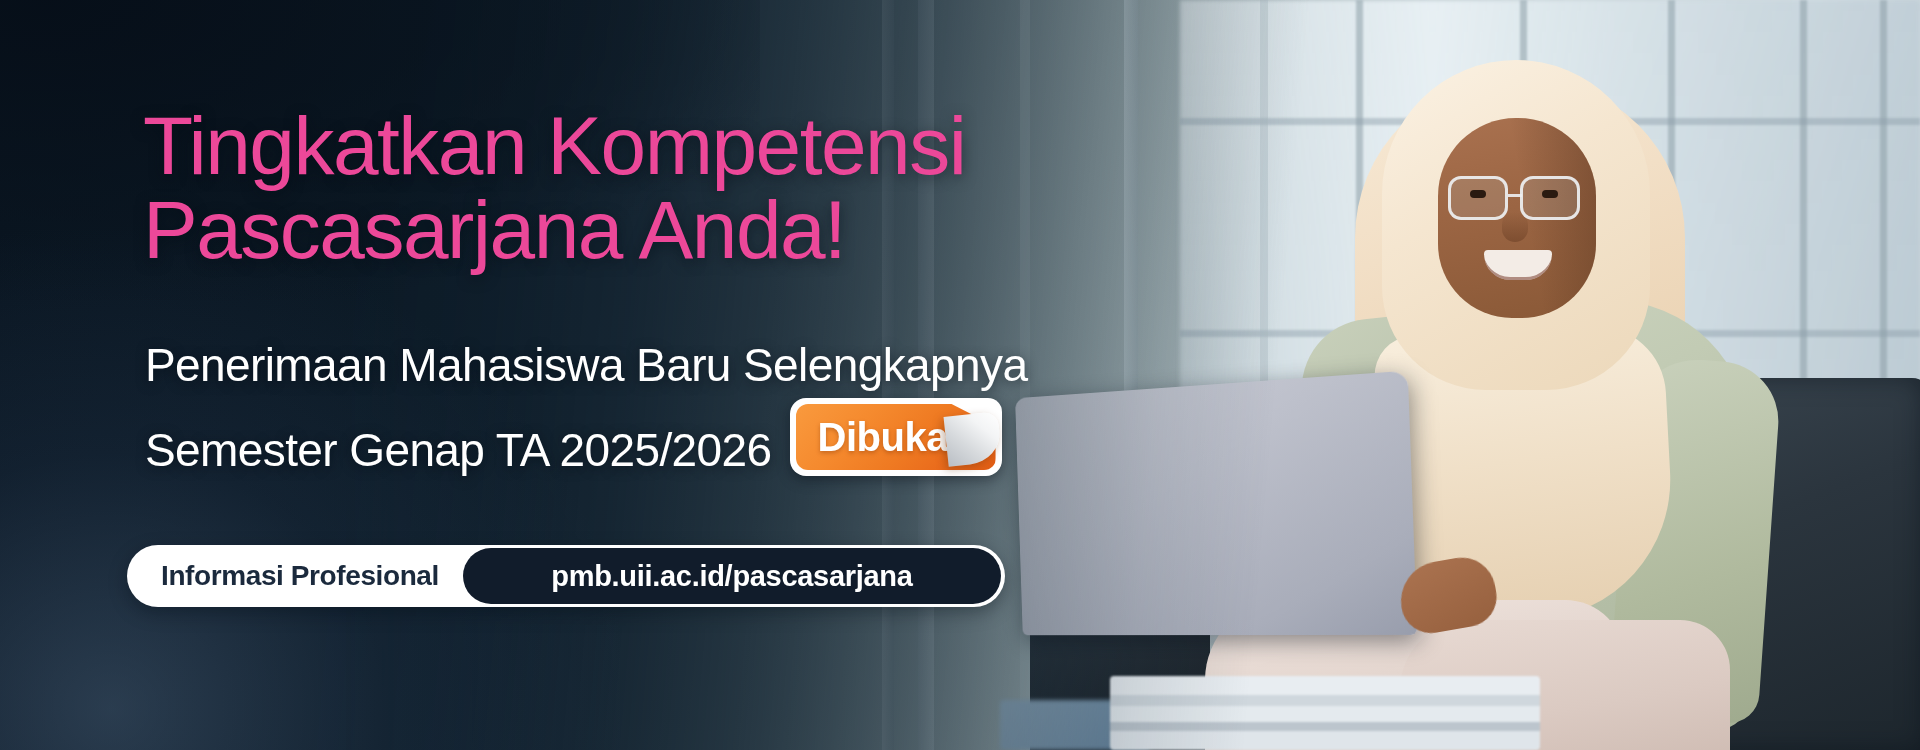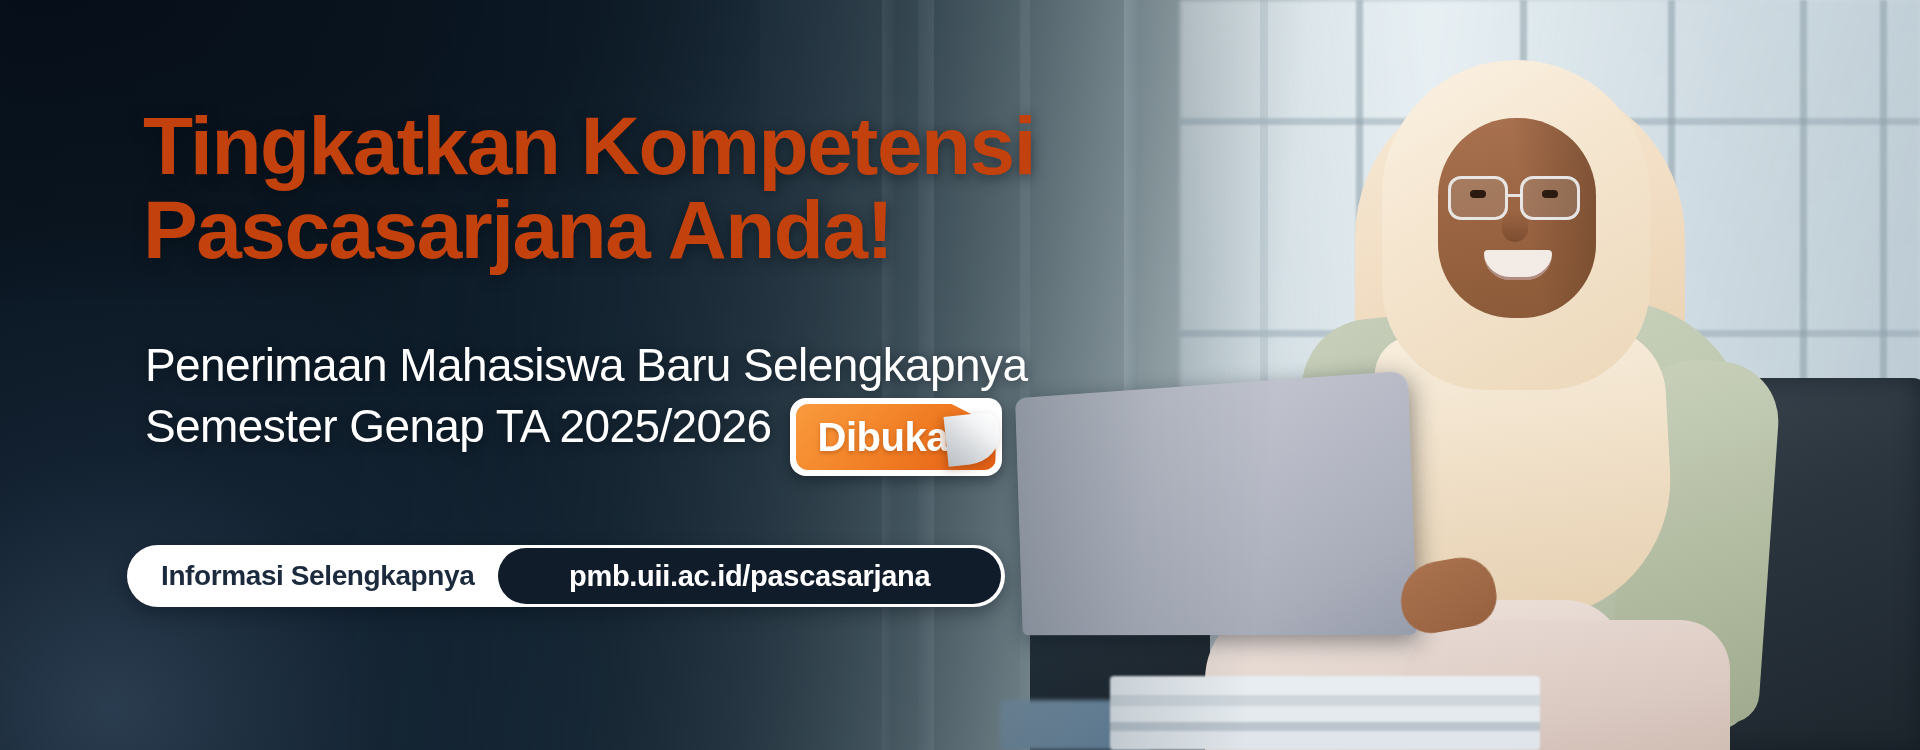--- a/index.html
+++ b/index.html
@@ -219,42 +219,42 @@
 
   
   .subject { filter:blur(0.6px); }
 
   
   .content { position:absolute; left:0; top:0; width:1100px; height:750px; }
 
   .headline {
     position:absolute; left:143px; top:104px;
     width:930px;
-    color:#c2410c;
+    color:#ec4899;
     font-size:82px;
-    font-weight:bold;
+    font-weight:normal;
     line-height:84px;
     letter-spacing:-1.5px;
     text-shadow:0 3px 14px rgba(4,12,20,.55);
   }
   .headline .l2 { display:block; }
 
   .sub1 {
     position:absolute; left:145px; top:339px;
     color:#ffffff;
     font-size:46px;
     font-weight:normal;
     letter-spacing:-0.6px;
     line-height:52px;
     text-shadow:0 2px 12px rgba(4,12,20,.6);
     white-space:nowrap;
   }
   .sub2-row {
     position:absolute; left:145px; top:400px;
-    display:flex; align-items:flex-start; gap:18px;
+    display:flex; align-items:flex-end; gap:18px;
   }
   .sub2 {
     color:#ffffff;
     font-size:46px;
     font-weight:normal;
     letter-spacing:-0.6px;
     line-height:52px;
     text-shadow:0 2px 12px rgba(4,12,20,.6);
     white-space:nowrap;
   }
@@ -397,20 +397,20 @@
       <div class="sticker-wrap">
         <div class="sticker-white"></div>
         <div class="sticker">
           <span class="sticker-text">Dibuka!</span>
         </div>
         <div class="peel"></div>
       </div>
     </div>
 
     <div class="info-pill">
-      <span class="info-label">Informasi Selengkapnya</span>
+      <span class="info-label">Informasi Profesional</span>
       <span class="info-url-box">
         <span class="info-url">pmb.uii.ac.id/pascasarjana</span>
       </span>
     </div>
 
   </div>
 </div>
 
 </body></html>

